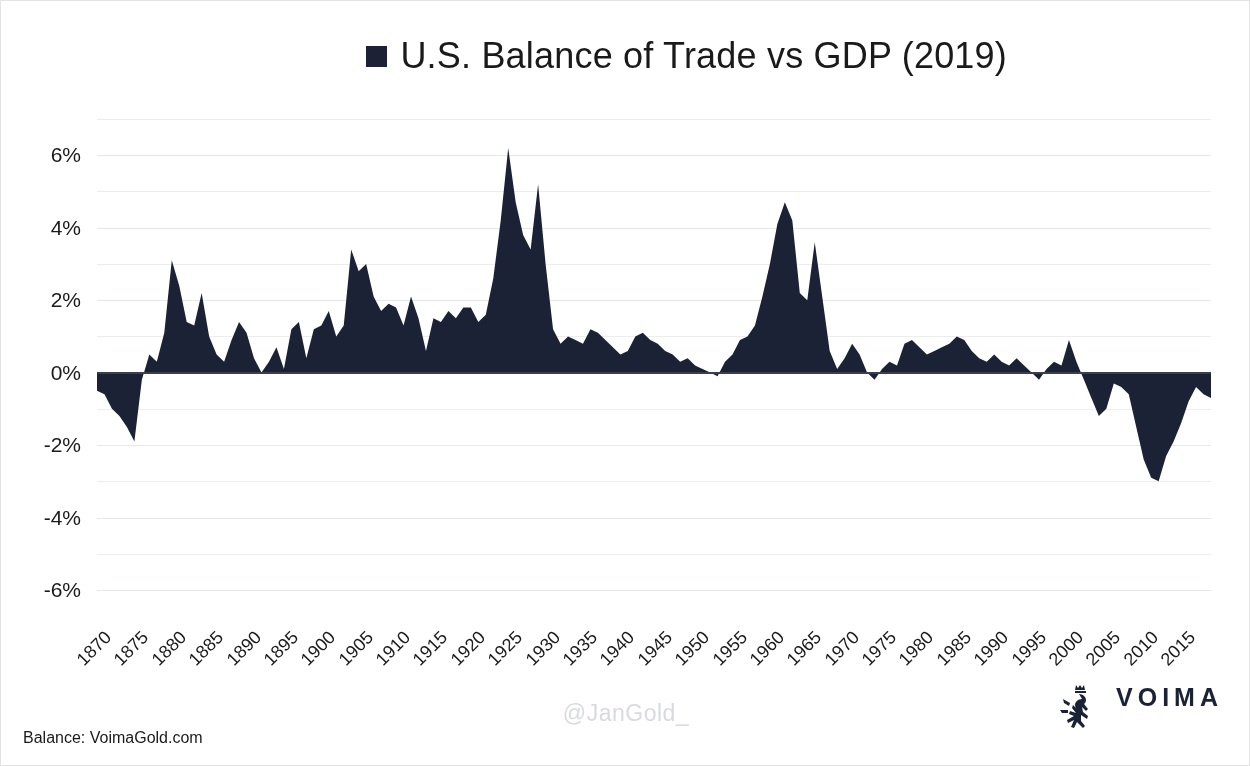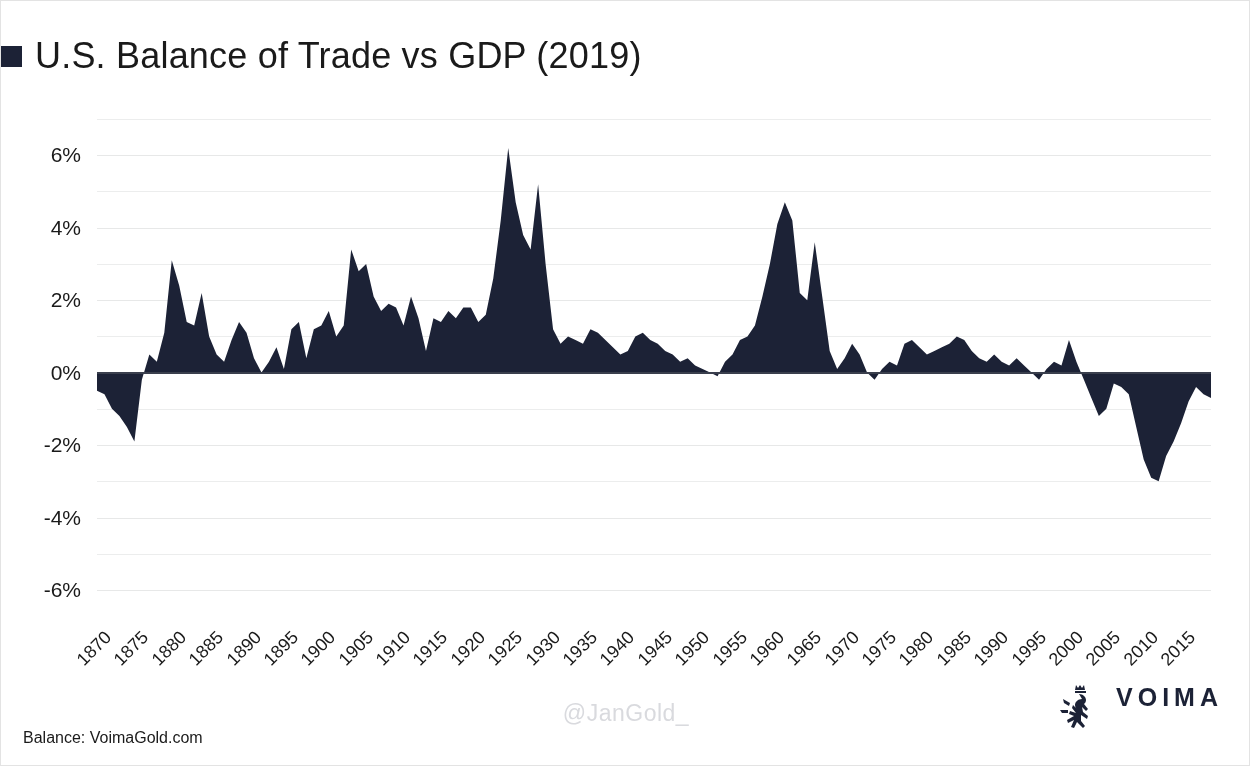--- a/index.html
+++ b/index.html
@@ -19,21 +19,21 @@
     box-sizing: border-box;
     overflow: hidden;
   }
 
   
   #chart-title {
     position: absolute;
     left: 0;
     top: 34px;
     width: 1006px;
-    text-align: left;
+    text-align: right;
     font-size: 36px;
     color: #1a1a1a;
     font-weight: 400;
     letter-spacing: 0.2px;
     white-space: nowrap;
   }
   #legend-marker {
     display: inline-block;
     width: 21px;
     height: 21px;

